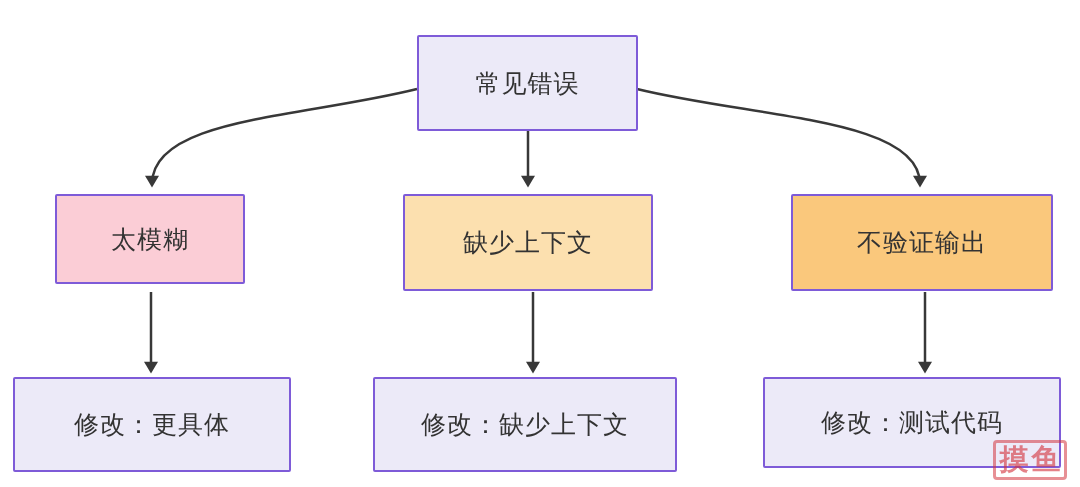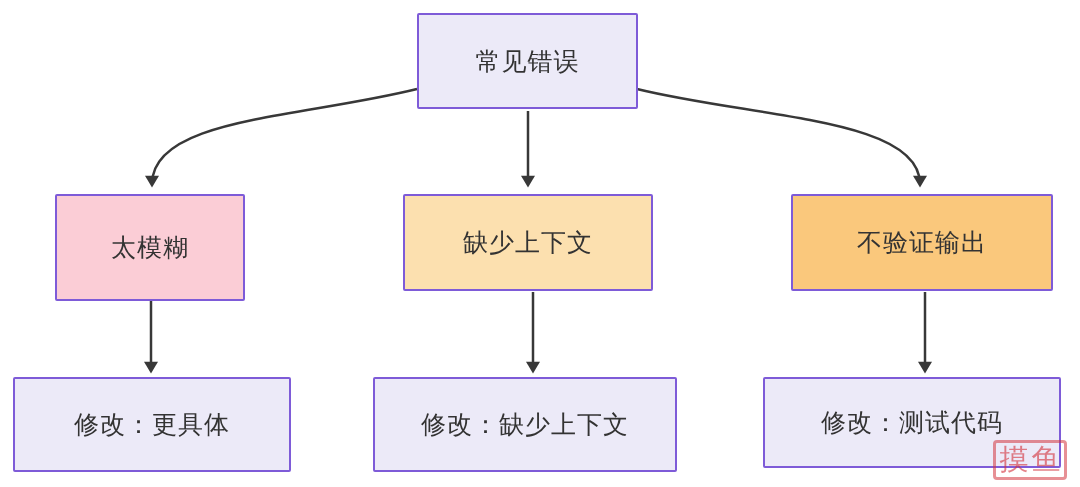--- a/index.html
+++ b/index.html
@@ -9,31 +9,31 @@
   }
   #edges{position:absolute;left:0;top:0;width:1080px;height:487px;pointer-events:none;}
   .edge{fill:none;stroke:#383838;stroke-width:2.5px;}
   .node{
     position:absolute;display:flex;align-items:center;justify-content:center;
     border:2px solid #7E5BD8;border-radius:2px;box-sizing:border-box;
     font-size:25px;color:#333333;letter-spacing:1px;font-weight:500;white-space:nowrap;
   }
   
   .n-root            {left:417px;top:13px; width:221px;height:96px;}
-  .n-too-vague       {left:55px; top:194px;width:190px;height:107px;}
+  .n-too-vague       {left:55px; top:194px;width:190px;height:90px;}
   .n-missing-context {left:403px;top:194px;width:250px;height:97px;}
   .n-no-validation   {left:791px;top:194px;width:262px;height:97px;}
   .n-fix-specific    {left:13px; top:377px;width:278px;height:95px;}
   .n-fix-background  {left:373px;top:377px;width:304px;height:95px;}
   .n-fix-test        {left:763px;top:377px;width:298px;height:91px;}
   .watermark{
     position:absolute;left:993px;top:440px;width:74px;height:40px;
     display:flex;align-items:center;justify-content:center;
     border:3px solid rgba(211,52,62,0.55);border-radius:4px;
-    color:rgba(211,52,62,0.62);font-size:29px;font-weight:400;letter-spacing:3px;
+    color:rgba(211,52,62,0.62);font-size:29px;font-weight:700;letter-spacing:3px;
     box-sizing:border-box;padding-left:3px;
   }
 </style>
 </head>
 <body>
 
 <div id="canvas" style="background: rgb(255, 255, 255);">
 
   <svg id="edges" width="1080" height="487" viewBox="0 0 1080 487">
     <defs>
@@ -42,21 +42,21 @@
       </marker>
     </defs>
     <path class="edge" d="M417,89 C300,118 152,118 152,184" marker-end="url(#arrowhead)" style="stroke: rgb(56, 56, 56);"></path>
     <path class="edge" d="M528,111 L528,184" marker-end="url(#arrowhead)" style="stroke: rgb(56, 56, 56);"></path>
     <path class="edge" d="M637,89 C755,118 920,118 920,184" marker-end="url(#arrowhead)" style="stroke: rgb(56, 56, 56);"></path>
     <path class="edge" d="M151,292 L151,370" marker-end="url(#arrowhead)" style="stroke: rgb(56, 56, 56);"></path>
     <path class="edge" d="M533,292 L533,370" marker-end="url(#arrowhead)" style="stroke: rgb(56, 56, 56);"></path>
     <path class="edge" d="M925,292 L925,370" marker-end="url(#arrowhead)" style="stroke: rgb(56, 56, 56);"></path>
   </svg>
 
-  <div class="node n-root" style="background: rgb(236, 234, 248); border-color: rgb(126, 91, 216); color: rgb(51, 51, 51);">
+  <div class="node n-root" style="background: rgb(236, 234, 248); border-color: rgb(126, 91, 216); color: rgb(51, 51, 51); margin-top: 22px;">
     <span>常见错误</span>
   </div>
   <div class="node n-too-vague" style="background: rgb(251, 205, 214); border-color: rgb(126, 91, 216); color: rgb(51, 51, 51);">
     <span>太模糊</span>
   </div>
   <div class="node n-no-validation" style="background: rgb(250, 200, 124); border-color: rgb(126, 91, 216); color: rgb(51, 51, 51);">
     <span>不验证输出</span>
   </div>
   <div class="node n-missing-context" style="background: rgb(252, 224, 175); border-color: rgb(126, 91, 216); color: rgb(51, 51, 51);">
     <span>缺少上下文</span>

